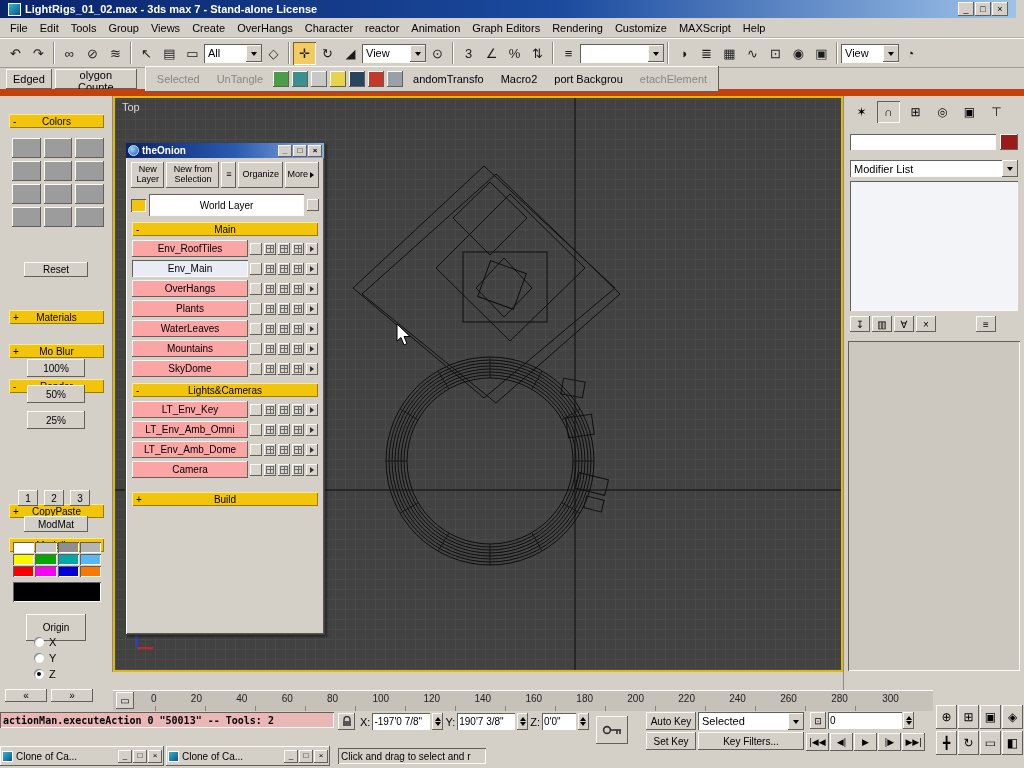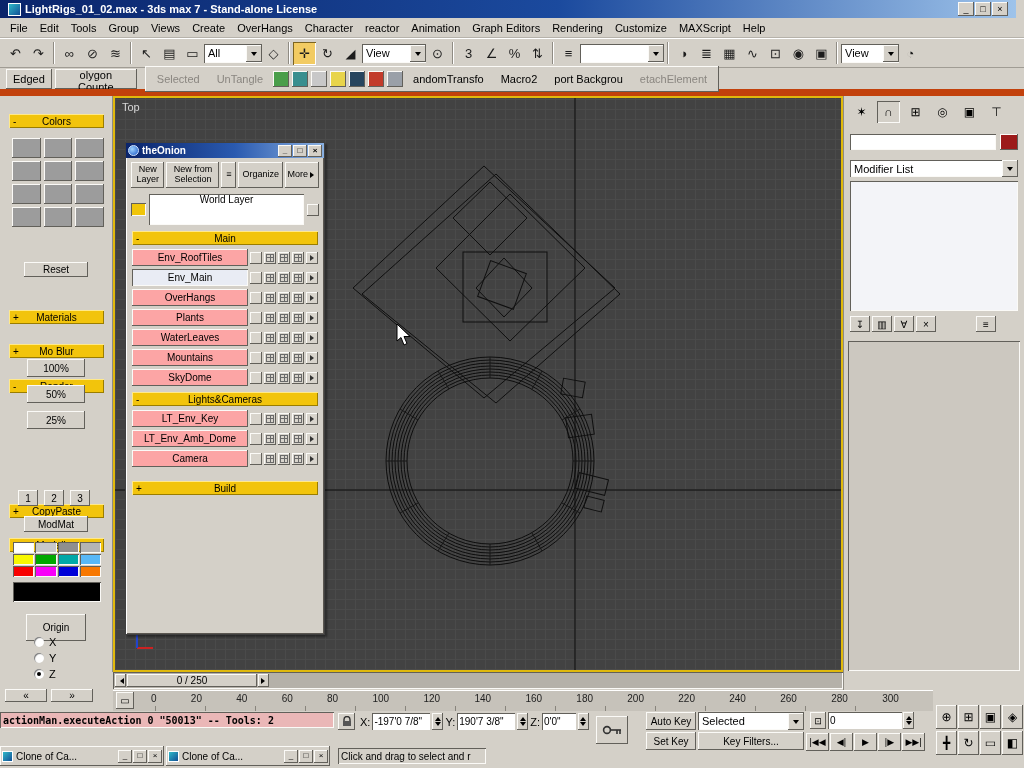--- a/index.html
+++ b/index.html
@@ -55,21 +55,21 @@
 #rpanel{left:843px;top:96px;width:181px;height:594px;border-left:1px solid #8f8b83}
 .tab{width:23px;height:22px;font-size:12px}
 
 #onion{left:125px;top:142px;width:200px;height:493px;background:#d4d0c8;box-shadow:inset 1px 1px 0 #fff,inset -1px -1px 0 #5a5650,2px 2px 2px rgba(0,0,0,.4);border:1px solid #404040}
 .otitle{height:15px;background:linear-gradient(90deg,#0a246a,#2a5ab0 55%,#8ab0e0);display:flex;align-items:center;color:#fff;padding:0 2px;font-size:10px;font-weight:bold}
 .oicon{width:11px;height:11px;border-radius:50%;background:radial-gradient(circle at 35% 35%,#9fd4ff,#1a56c4);border:1px solid #cfe4ff;margin-right:3px}
 .owb{width:14px;height:12px;margin-left:1px;font-size:8px;line-height:1;color:#000;background:#d4d0c8;box-shadow:inset -1px -1px 0 #62605a,inset 1px 1px 0 #fbfaf7;display:flex;align-items:center;justify-content:center}
 .obody{padding:4px 5px}
 .ob{box-shadow:inset -1px -1px 0 #62605a,inset 1px 1px 0 #fbfaf7;background:#d4d0c8;font-size:9px;line-height:1.1;padding:1px 2px;height:26px}
 .oworld{display:flex;align-items:center;gap:3px;margin-top:6px}
-.wfield{flex:1;height:31px;background:#fff;box-shadow:inset 1px 1px 0 #62605a,inset -1px -1px 0 #fbfaf7;display:flex;justify-content:center;font-size:10px}
+.wfield{flex:1;height:22px;background:#fff;box-shadow:inset 1px 1px 0 #62605a,inset -1px -1px 0 #fbfaf7;display:flex;align-items:center;justify-content:center;font-size:10px}
 .lrow{display:flex;align-items:center;gap:2px;margin:3px 1px}
 .lname{flex:1;height:17px;background:#fca5a5;box-shadow:inset -1px -1px 0 #62605a,inset 1px 1px 0 #fbfaf7;font-size:10px;display:flex;align-items:center;justify-content:center}
 .lname.sel{background:#e9ecf4;box-shadow:inset 1px 1px 0 #62605a,inset -1px -1px 0 #fbfaf7}
 .mini{width:12px;height:12px;background:#d8d4cc;box-shadow:inset -1px -1px 0 #62605a,inset 1px 1px 0 #fbfaf7;position:relative}
 .mini.grid::before{content:"";position:absolute;inset:2px;border:1px solid #6a6a6a;background:
  linear-gradient(#6a6a6a,#6a6a6a) 50% 0/1px 100% no-repeat,
  linear-gradient(#6a6a6a,#6a6a6a) 0 50%/100% 1px no-repeat}
 .mini.arr::before{content:"";position:absolute;left:4px;top:3px;border:3px solid transparent;border-left:4px solid #333}
 .oyr{margin:6px 1px 4px}
 
@@ -454,20 +454,28 @@
       </div>
       <div class="lrow">
         <button class="lname">LT_Env_Key</button>
         <span class="mini"></span>
           <span class="mini grid"></span>
           <span class="mini grid"></span>
           <span class="mini grid"></span>
           <span class="mini arr"></span>
       </div>
       <div class="lrow">
+        <button class="lname">LT_Env_Amb_Omni</button>
+        <span class="mini"></span>
+          <span class="mini grid"></span>
+          <span class="mini grid"></span>
+          <span class="mini grid"></span>
+          <span class="mini arr"></span>
+      </div>
+      <div class="lrow">
         <button class="lname">LT_Env_Amb_Dome</button>
         <span class="mini"></span>
           <span class="mini grid"></span>
           <span class="mini grid"></span>
           <span class="mini grid"></span>
           <span class="mini arr"></span>
       </div>
       <div class="lrow">
         <button class="lname">Camera</button>
         <span class="mini"></span>
@@ -476,29 +484,20 @@
           <span class="mini grid"></span>
           <span class="mini arr"></span>
       </div>
       <div class="yr oyr" style="margin-top:14px">
         <span class="rst">+</span>
         <span>Build</span>
       </div>
     </div>
   </div>
 
-  <div id="tslider" class="abs">
-    <button class="abs out ctr" style="left:2px;top:2px;width:11px;height:13px">
-        <span class="tri-l"></span>
-      </button>
-    <button class="abs out ctr" style="left:14px;top:2px;width:130px;height:13px;font-size:10px">0 / 250</button>
-    <button class="abs out ctr" style="left:145px;top:2px;width:11px;height:13px">
-        <span class="tri-r"></span>
-      </button>
-  </div>
   <button class="abs out ctr" style="left:5px;top:689px;width:42px;height:13px;font-size:10px">«</button>
   <button class="abs out ctr" style="left:51px;top:689px;width:42px;height:13px;font-size:10px">»</button>
 
   <div id="ruler" class="abs">
     <div class="ticks">
       <span>0</span>
       <span>20</span>
       <span>40</span>
       <span>60</span>
       <span>80</span>

